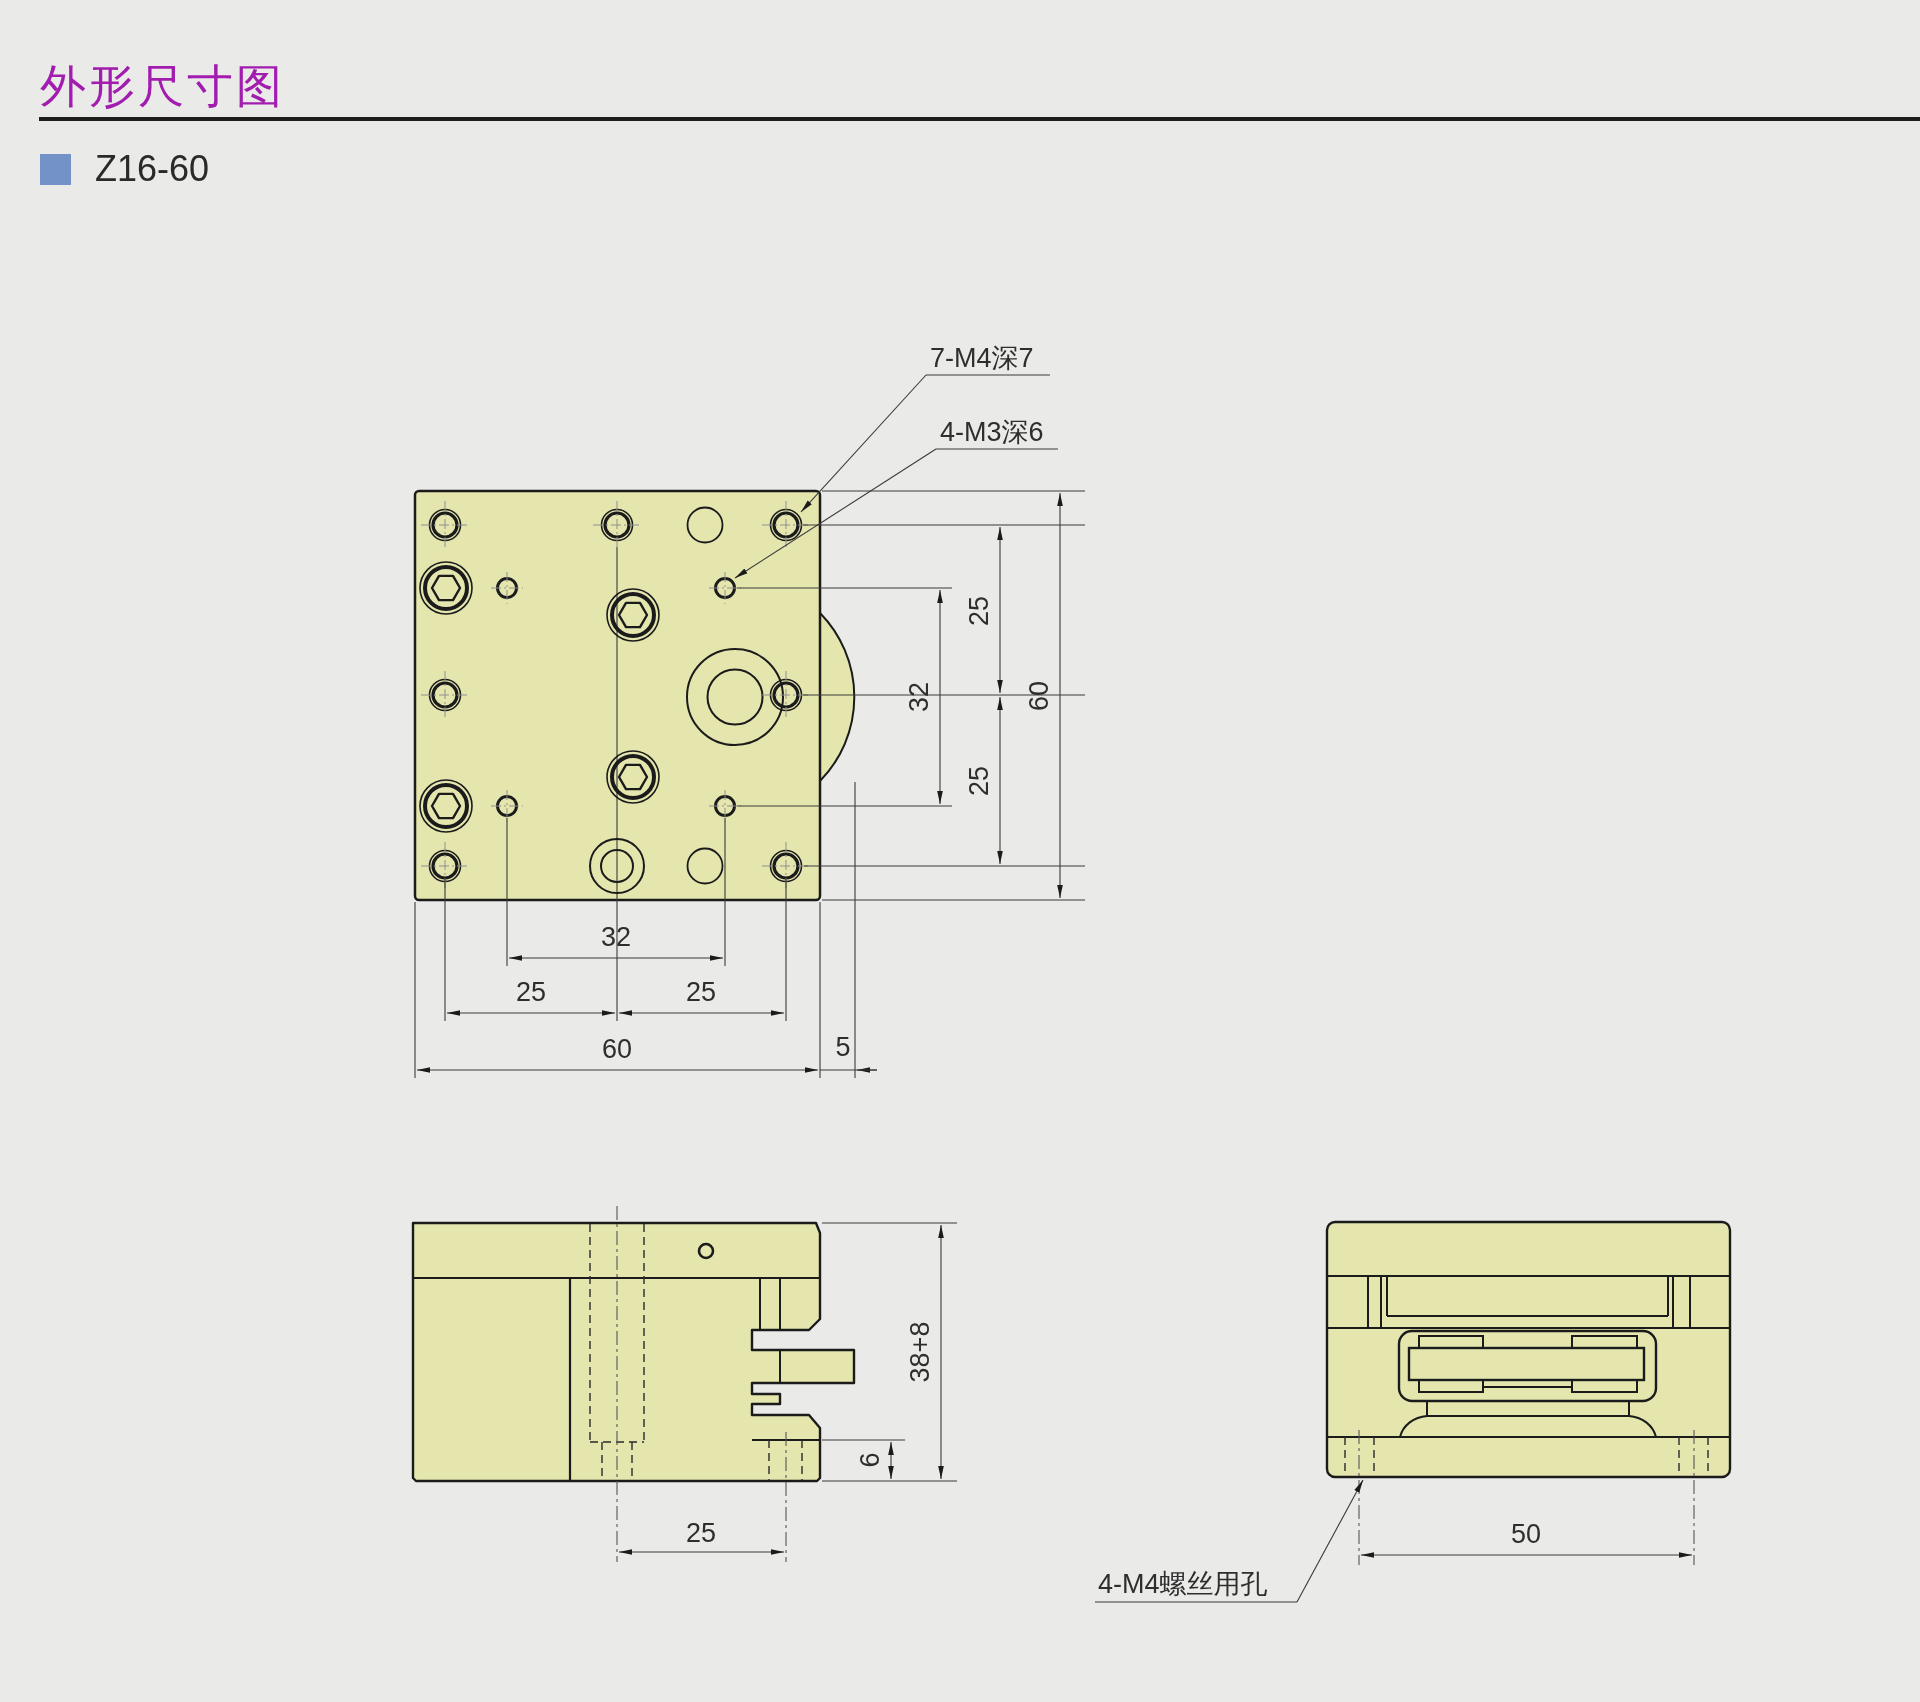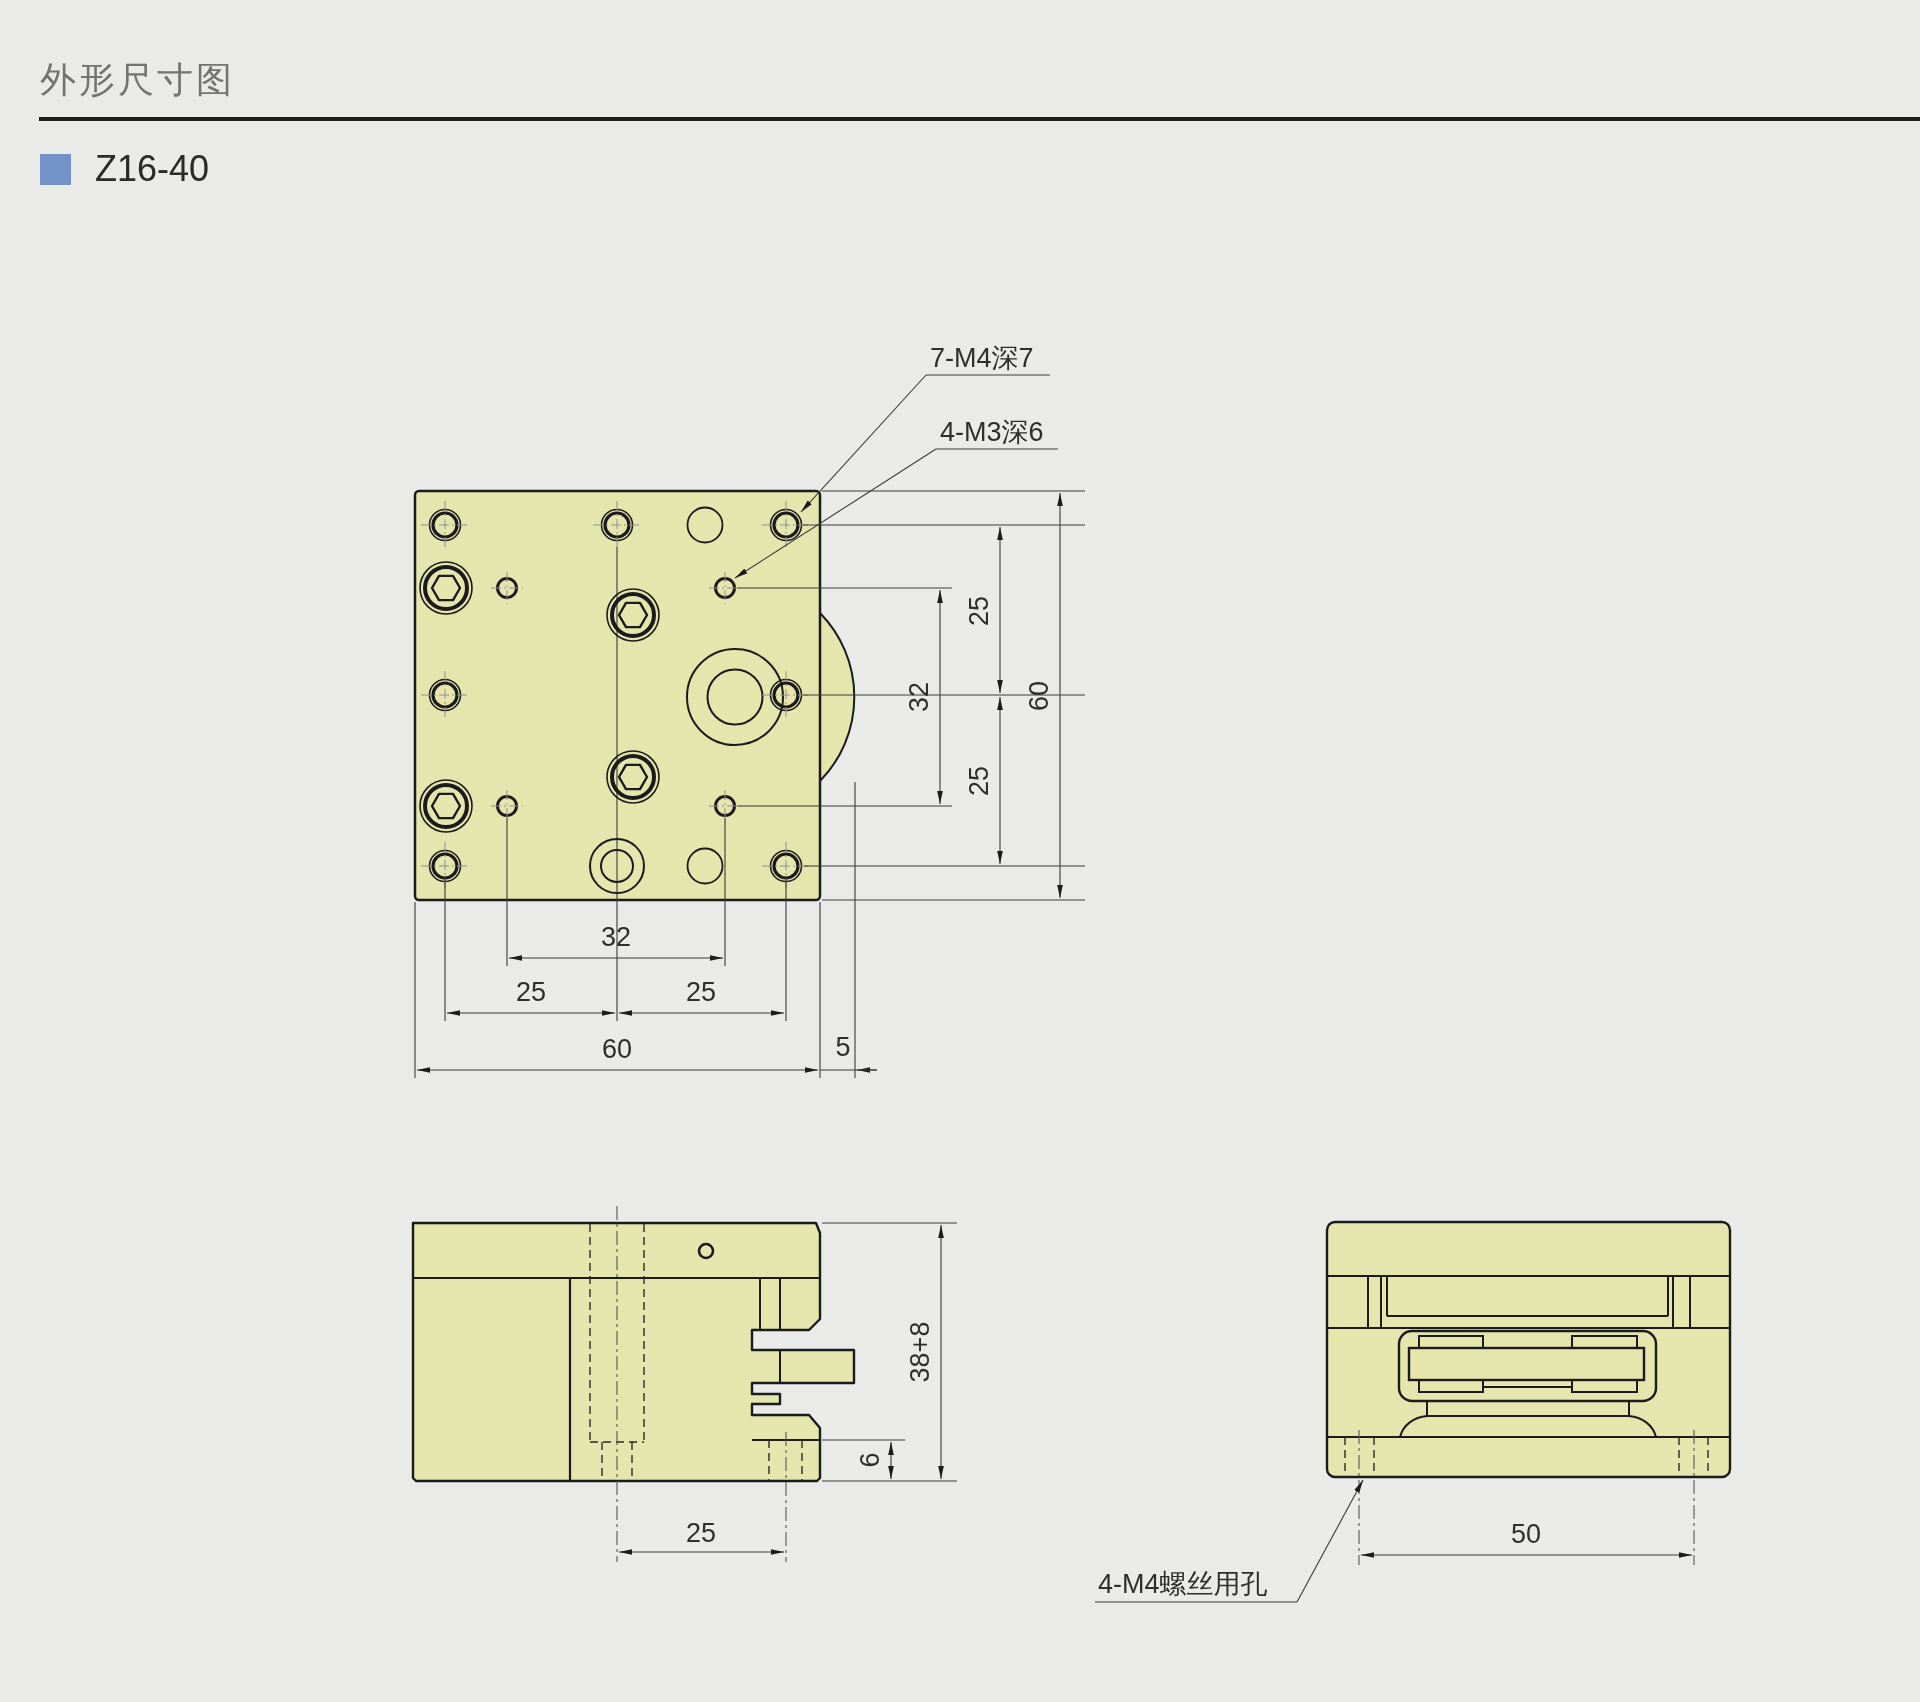--- a/index.html
+++ b/index.html
@@ -9,21 +9,21 @@
   html,body{width:1920px;height:1702px;}
   body{
     position:relative;
     background:var(--bg);
     font-family:"Liberation Sans","DejaVu Sans",sans-serif;
     color:var(--txt);
     overflow:hidden;
   }
   .page-title{
     position:absolute;left:40px;top:56px;
-    font-size:36px;letter-spacing:3px;color:#737373;font-weight:500;
+    font-size:46px;letter-spacing:3px;color:#a21caf;font-weight:500;
   }
   .title-rule{
     position:absolute;left:39px;top:117px;width:1881px;height:4px;background:#1d1d1d;
   }
   .model-row{position:absolute;left:40px;top:148px;display:flex;align-items:center;gap:24px;}
   .model-swatch{width:31px;height:31px;background:var(--accent);}
   .model-label{font-size:36px;color:#2a2a2a;}
   svg{position:absolute;left:0;top:0;}
   text{font-family:"Liberation Sans","DejaVu Sans",sans-serif;fill:var(--txt);font-size:27px;}
   .outline{stroke:var(--ink);fill:none;}
@@ -34,21 +34,21 @@
   .dashdot{stroke:#555;stroke-width:1.1;fill:none;stroke-dasharray:14 4 3 4;}
   .cross{stroke:#8f8f8f;stroke-width:1;fill:none;stroke-dasharray:10 3 2 3;}
 </style>
 </head>
 <body>
 
 <div class="page-title">外形尺寸图</div>
 <div class="title-rule"></div>
 <div class="model-row">
   <div class="model-swatch"></div>
-  <div class="model-label">Z16-40</div>
+  <div class="model-label">Z16-60</div>
 </div>
 
 <svg width="1920" height="1702" viewBox="0 0 1920 1702">
   <defs>
     <marker id="arr" viewBox="0 0 12 6" refX="12" refY="3" markerWidth="13" markerHeight="7" orient="auto-start-reverse" markerUnits="userSpaceOnUse">
       <path d="M12 3 L0 0.4 L0 5.6 Z" fill="#1b1b1b"></path>
     </marker>
   </defs>
 
   <g>

